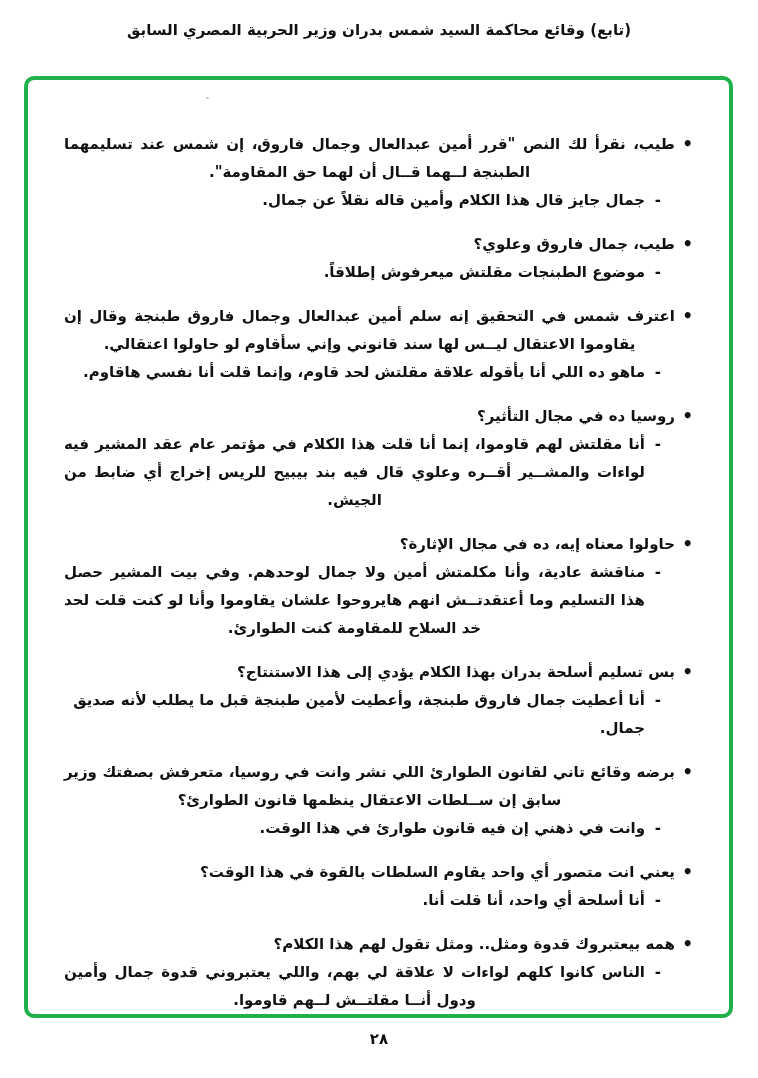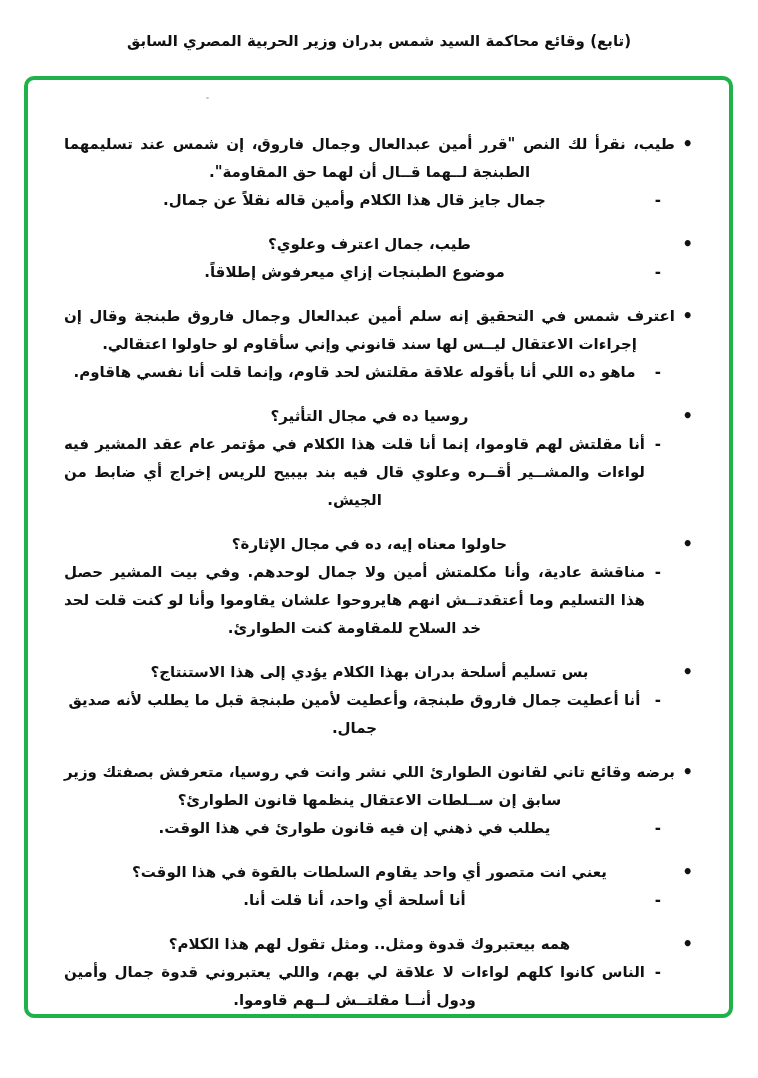--- a/index.html
+++ b/index.html
@@ -12,21 +12,21 @@
     overflow: hidden;
   }
   .page {
     position: relative;
     width: 758px;
     height: 1078px;
     background: #ffffff;
   }
   .header-title {
     position: absolute;
-    top: 32px;
+    top: 21px;
     left: 0;
     width: 100%;
     text-align: center;
     direction: rtl;
     font-weight: bold;
     font-size: 15px;
     color: #111111;
   }
   .speck {
     position: absolute;
@@ -63,21 +63,21 @@
   .marker {
     flex: 0 0 auto;
     width: 18px;
     text-align: right;
   }
   .marker.bullet { font-size: 17px; }
   .marker.dash { width: 16px; }
   .text {
     flex: 1 1 auto;
     margin: 0;
-    text-align: center;
+    text-align: right;
   }
   .text.multi {
     text-align: justify;
     text-align-last: center;
   }
   .page-number {
     position: absolute;
     top: 1030px;
     left: 0;
     width: 100%;
@@ -105,32 +105,32 @@
         </div>
         <div class="row a">
           <span class="marker dash">-</span>
           <p class="text">جمال جايز قال هذا الكلام وأمين قاله نقلاً عن جمال.</p>
         </div>
       </div>
 
       <div class="item">
         <div class="row q">
           <span class="marker bullet">•</span>
-          <p class="text">طيب، جمال اعترف وعلوي؟</p>
-        </div>
-        <div class="row a">
-          <span class="marker dash">-</span>
-          <p class="text">موضوع الطبنجات إزاي ميعرفوش إطلاقاً.</p>
-        </div>
-      </div>
-
-      <div class="item">
-        <div class="row q">
-          <span class="marker bullet">•</span>
-          <p class="text multi">اعترف شمس في التحقيق إنه سلم أمين عبدالعال وجمال فاروق طبنجة وقال إن إجراءات الاعتقال ليــس لها سند قانوني وإني سأقاوم لو حاولوا اعتقالي.</p>
+          <p class="text">طيب، جمال فاروق وعلوي؟</p>
+        </div>
+        <div class="row a">
+          <span class="marker dash">-</span>
+          <p class="text">موضوع الطبنجات مقلتش ميعرفوش إطلاقاً.</p>
+        </div>
+      </div>
+
+      <div class="item">
+        <div class="row q">
+          <span class="marker bullet">•</span>
+          <p class="text multi">اعترف شمس في التحقيق إنه سلم أمين عبدالعال وجمال فاروق طبنجة وقال إن يقاوموا الاعتقال ليــس لها سند قانوني وإني سأقاوم لو حاولوا اعتقالي.</p>
         </div>
         <div class="row a">
           <span class="marker dash">-</span>
           <p class="text">ماهو ده اللي أنا بأقوله علاقة مقلتش لحد قاوم، وإنما قلت أنا نفسي هاقاوم.</p>
         </div>
       </div>
 
       <div class="item">
         <div class="row q">
           <span class="marker bullet">•</span>
@@ -164,21 +164,21 @@
         </div>
       </div>
 
       <div class="item">
         <div class="row q">
           <span class="marker bullet">•</span>
           <p class="text multi">برضه وقائع تاني لقانون الطوارئ اللي نشر وانت في روسيا، متعرفش بصفتك وزير سابق إن ســلطات الاعتقال ينظمها قانون الطوارئ؟</p>
         </div>
         <div class="row a">
           <span class="marker dash">-</span>
-          <p class="text">يطلب في ذهني إن فيه قانون طوارئ في هذا الوقت.</p>
+          <p class="text">وانت في ذهني إن فيه قانون طوارئ في هذا الوقت.</p>
         </div>
       </div>
 
       <div class="item">
         <div class="row q">
           <span class="marker bullet">•</span>
           <p class="text">يعني انت متصور أي واحد يقاوم السلطات بالقوة في هذا الوقت؟</p>
         </div>
         <div class="row a">
           <span class="marker dash">-</span>
@@ -193,14 +193,15 @@
         </div>
         <div class="row a">
           <span class="marker dash">-</span>
           <p class="text multi">الناس كانوا كلهم لواءات لا علاقة لي بهم، واللي يعتبروني قدوة جمال وأمين ودول أنــا مقلتــش لــهم قاوموا.</p>
         </div>
       </div>
 
     </div>
   </div>
 
+  <div class="page-number">٢٨</div>
 
 </div>
 
 </body></html>

